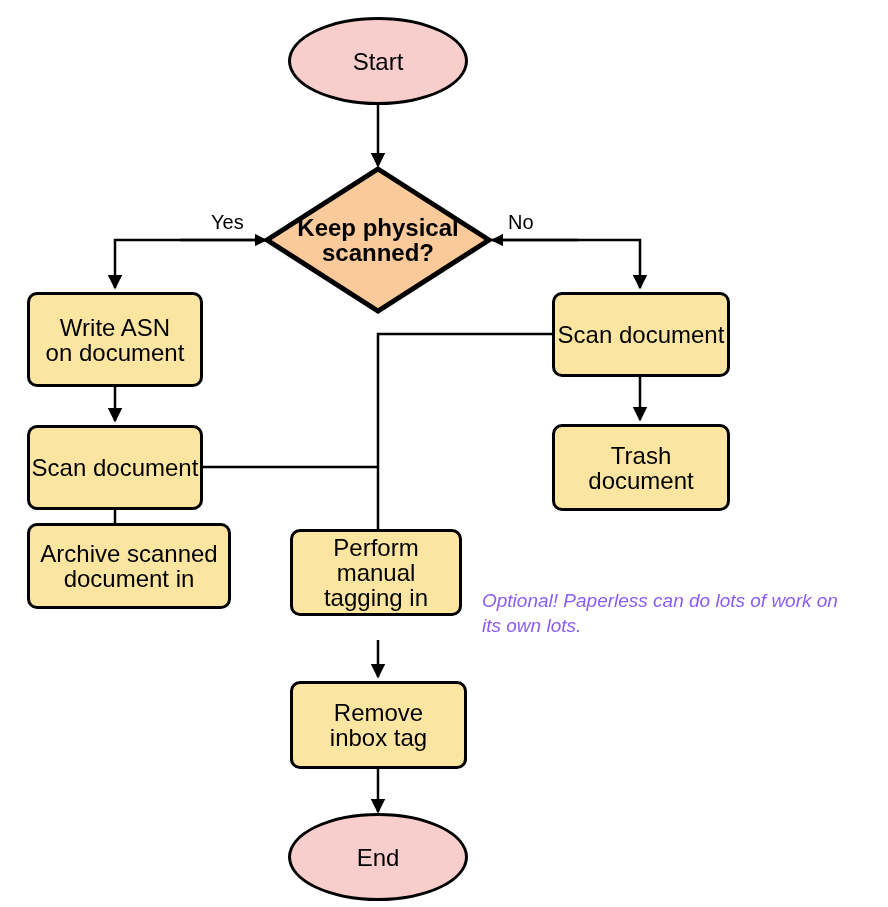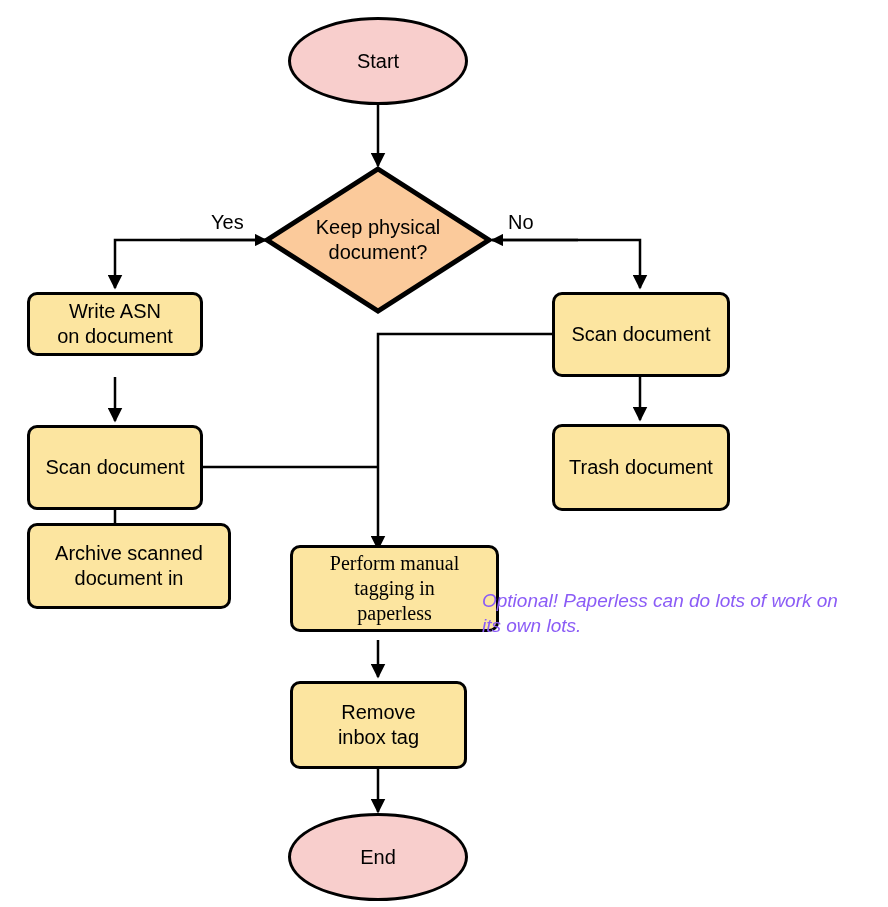--- a/index.html
+++ b/index.html
@@ -25,21 +25,21 @@
     height: 907px;
   }
   .node {
     position: absolute;
     box-sizing: border-box;
     display: flex;
     align-items: center;
     justify-content: center;
     text-align: center;
     color: #000000;
-    font-size: 20px;
+    font-size: 24px;
     line-height: 25px;
     z-index: 2;
   }
   .node-process {
     background: #FCE5A0;
     border: 3px solid #000000;
     border-radius: 10px;
   }
   .node-terminator {
     background: #F8CECC;
@@ -55,20 +55,21 @@
     left: 0;
     top: 0;
     width: 100%;
     height: 100%;
     z-index: 1;
   }
   .decision-label {
     position: relative;
     z-index: 2;
     padding: 0 6px;
+    font-weight: bold;
   }
   .edge-label {
     position: absolute;
     font-size: 20px;
     line-height: 22px;
     color: #000000;
     z-index: 3;
     white-space: nowrap;
   }
   .note {
@@ -124,28 +125,28 @@
   <div class="node node-terminator" style="left:288px; top:17px; width:180px; height:88px;">
     <span>Start</span>
   </div>
 
   <div class="node node-decision" style="left:264px; top:166px; width:228px; height:148px;">
     <svg class="decision-shape" viewBox="0 0 228 148" preserveAspectRatio="none" xmlns="http://www.w3.org/2000/svg">
       <polygon points="114,3 225,74 114,145 3,74" fill="#FBCA9B" stroke="#000000" stroke-width="5"></polygon>
     </svg>
     <div class="decision-label">
       <div>Keep physical</div>
-      <div>document?</div>
+      <div>scanned?</div>
     </div>
   </div>
 
   <div class="edge-label" style="left:211px; top:211px;">Yes</div>
   <div class="edge-label" style="left:508px; top:211px;">No</div>
 
-  <div class="node node-process" style="left:27px; top:292px; width:176px; height:64px;">
+  <div class="node node-process" style="left:27px; top:292px; width:176px; height:95px;">
     <div>
       <div>Write ASN</div>
       <div>on document</div>
     </div>
   </div>
 
   <div class="node node-process" style="left:27px; top:425px; width:176px; height:85px;">
     <div>
       <div>Scan document</div>
     </div>
@@ -163,25 +164,24 @@
       <div>Scan document</div>
     </div>
   </div>
 
   <div class="node node-process" style="left:552px; top:424px; width:178px; height:87px;">
     <div>
       <div>Trash document</div>
     </div>
   </div>
 
-  <div class="node node-process" style="left:290px; top:545px; width:209px; height:87px;font-family:Liberation Serif, serif;">
+  <div class="node node-process" style="left:290px; top:529px; width:172px; height:87px;">
     <div>
       <div>Perform manual</div>
       <div>tagging in</div>
-      <div>paperless</div>
     </div>
   </div>
 
   <div class="node node-terminator" style="left:288px; top:813px; width:180px; height:88px;">
     <span>End</span>
   </div>
 
   <div class="node node-process" style="left:290px; top:681px; width:177px; height:88px;">
     <div>
       <div>Remove</div>

